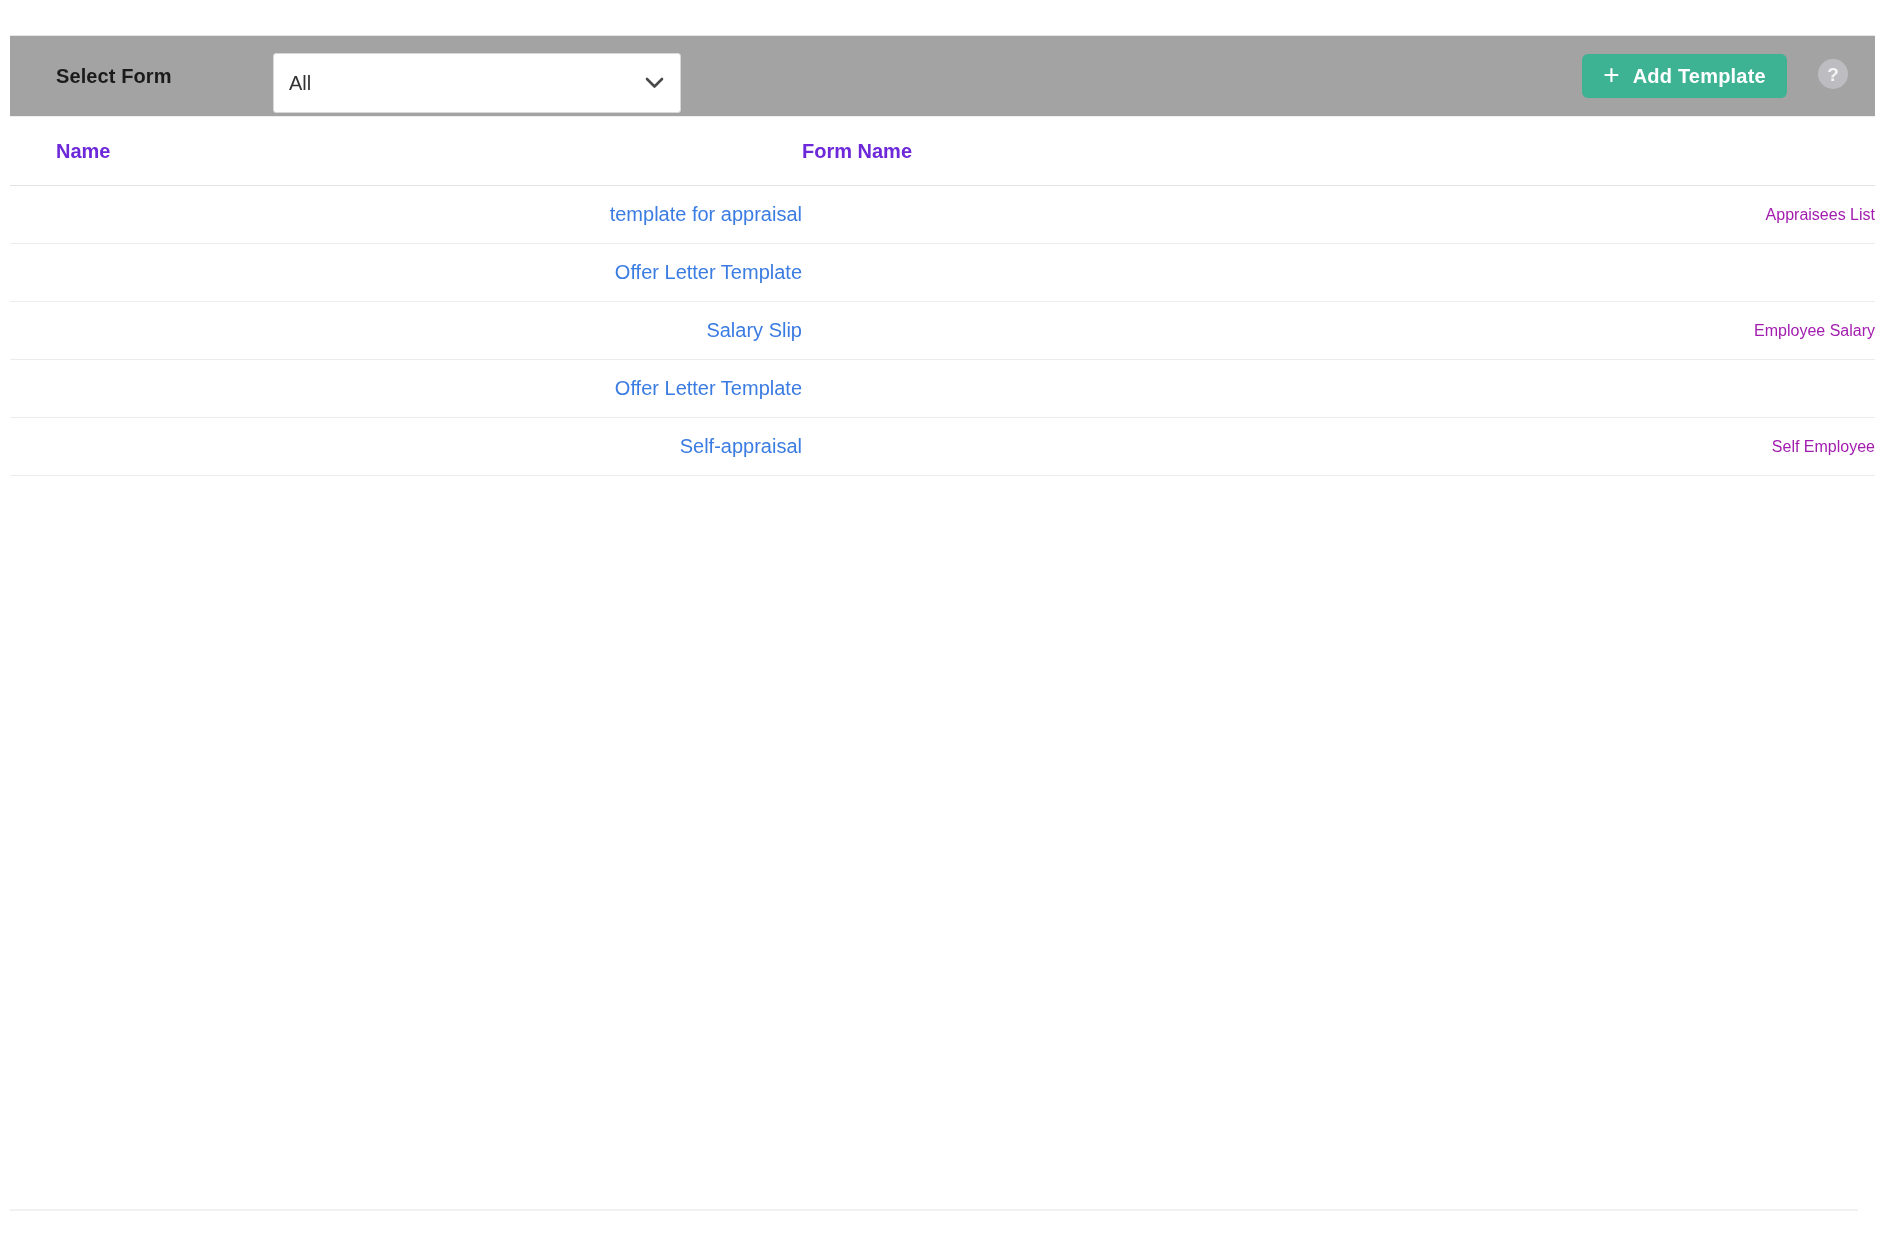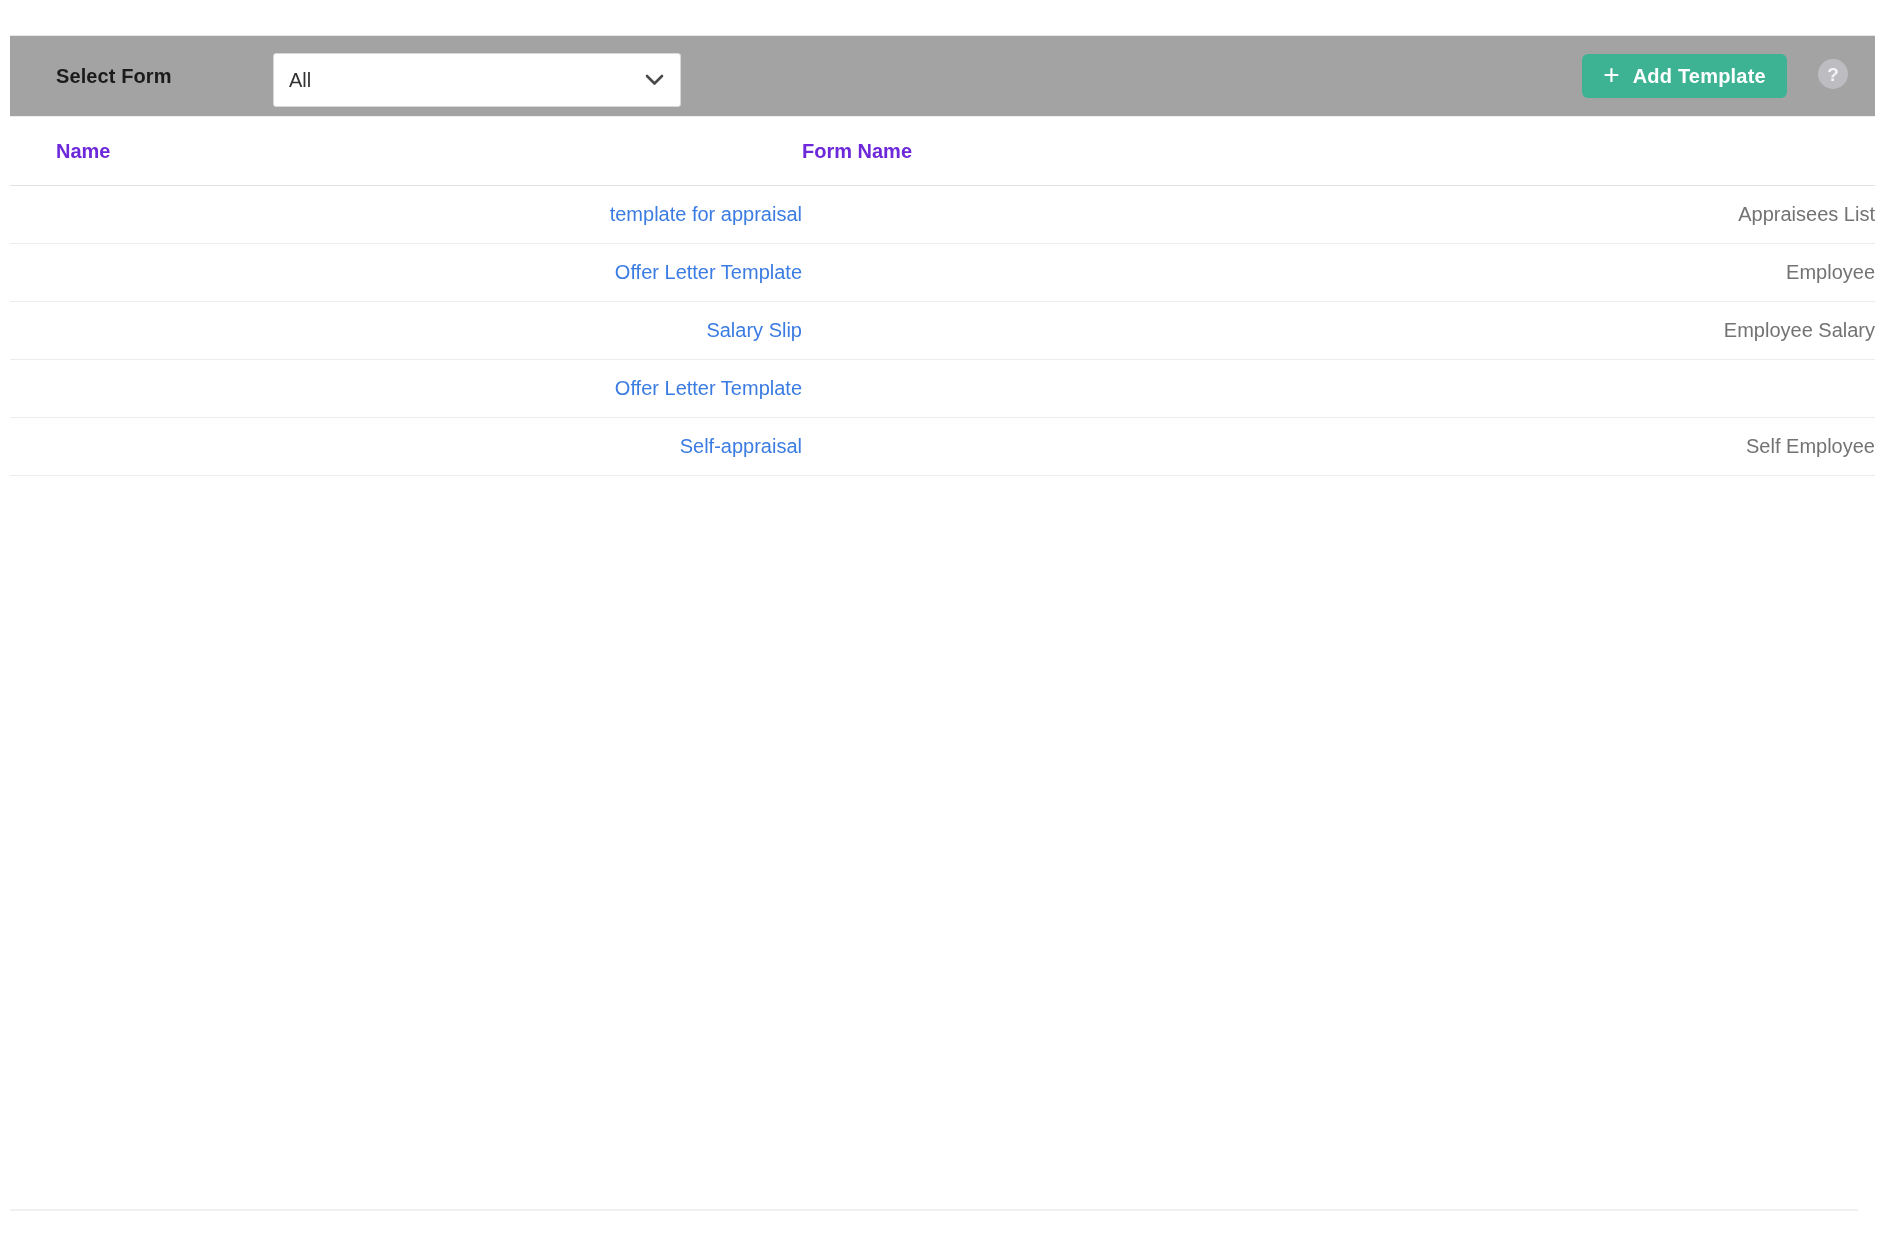--- a/index.html
+++ b/index.html
@@ -13,21 +13,21 @@
     position:absolute; left:10px; width:1865px; top:35px; height:82px;
     background:#a3a3a3;
     border-top:1px solid #e6e6e6;
     border-bottom:1px solid #efefef;
   }
   .select-form-label {
     position:absolute; left:46px; top:50%; transform:translateY(-50%);
     font-size:20px; font-weight:700; color:#1b1b1b; letter-spacing:.1px;
   }
   .form-select {
-    position:absolute; left:263px; top:17px; width:408px; height:54px;
+    position:absolute; left:263px; top:17px; width:408px; height:60px;
     background:#ffffff; border:1px solid #d8d8d8; border-radius:3px;
     cursor:pointer;
   }
   .form-select .value {
     position:absolute; left:15px; top:50%; transform:translateY(-50%);
     font-size:20px; color:#333333;
   }
   .form-select .chevron {
     position:absolute; right:16px; top:50%; transform:translateY(-50%);
     display:block;
@@ -61,21 +61,21 @@
     border-bottom:1px solid #e2e2e2;
   }
   .thead .cell { font-size:20px; font-weight:700; color:#6d28d9; }
   .trow {
     display:flex; align-items:center; height:58px;
     border-bottom:1px solid #ececec;
     text-align:right;
   }
   .cell.col-name { width:792px; padding-left:46px; }
   .cell.col-form { flex:1; }
-  .trow .col-form { font-size:20px; color:#737373; }
+  .trow .col-form { font-size:16px; color:#a21caf; }
   .name-link {
     font-size:20px; color:#3b7ce2; text-decoration:none; cursor:pointer;
   }
 
   
   .bottom-divider {
     position:absolute; left:10px; width:1848px; top:1209px; height:2px;
     background:#f1f1f1;
   }
 </style>
@@ -114,21 +114,20 @@
     <div class="cell col-name">
       <a class="name-link" href="#">template for appraisal</a>
     </div>
     <div class="cell col-form">Appraisees List</div>
   </div>
 
   <div class="trow">
     <div class="cell col-name">
       <a class="name-link" href="#">Offer Letter Template</a>
     </div>
-    <div class="cell col-form">Employee</div>
   </div>
 
   <div class="trow">
     <div class="cell col-name">
       <a class="name-link" href="#">Salary Slip</a>
     </div>
     <div class="cell col-form">Employee Salary</div>
   </div>
 
   <div class="trow">

